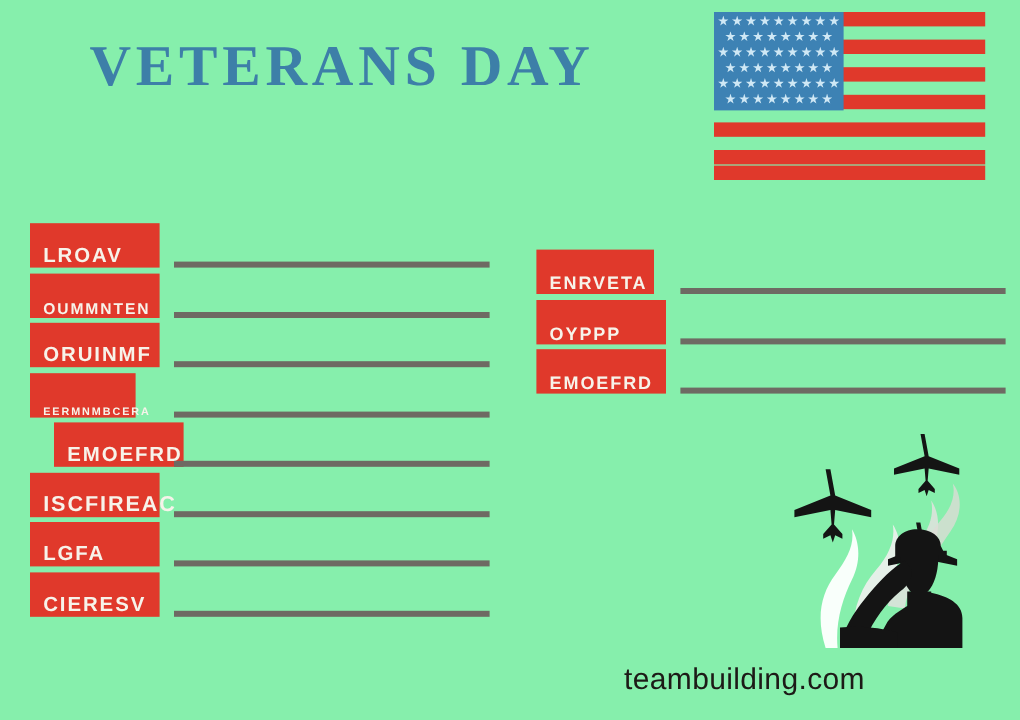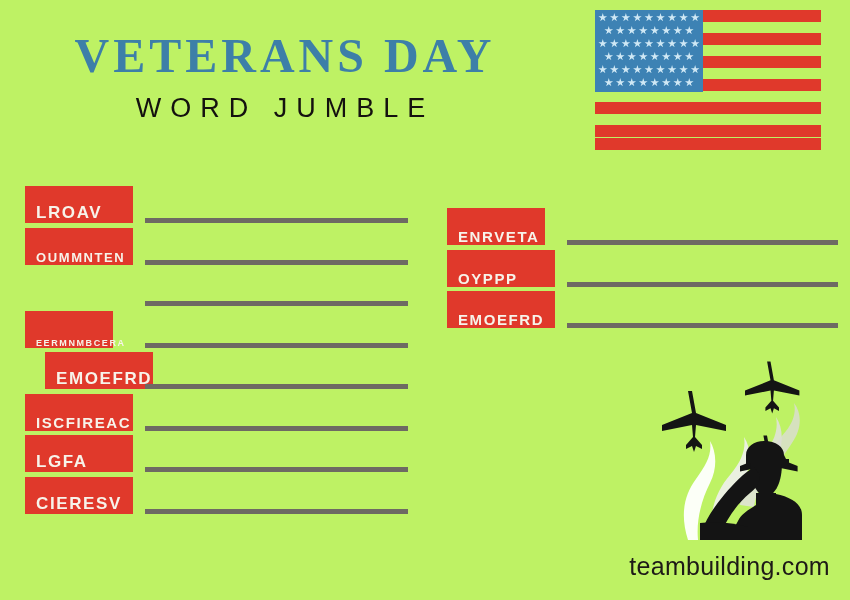--- a/index.html
+++ b/index.html
@@ -11,21 +11,21 @@
     height: 600px;
     background: #faf6ec;
     font-family: "Liberation Sans", sans-serif;
     overflow: hidden;
     position: relative;
   }
   .page {
     position: relative;
     width: 850px;
     height: 600px;
-    background: #bef264;
+    background: #86efac;
   }
 
   
   .title {
     position: absolute;
     left: 0;
     top: 32px;
     width: 570px;
     text-align: center;
     font-family: "Liberation Serif", serif;
@@ -129,35 +129,33 @@
     width: 180px;
     height: 185px;
   }
 
   
   .footer {
     position: absolute;
     left: 520px;
     top: 552px;
     width: 310px;
-    text-align: right;
     font-family: "Liberation Sans", sans-serif;
     font-size: 25px;
     color: #1d1a17;
     letter-spacing: 0.3px;
     white-space: nowrap;
   }
 </style>
 </head>
 <body>
 
 <div class="page">
 
   <div class="title">VETERANS DAY</div>
-  <div class="subtitle">WORD JUMBLE</div>
 
   <div class="flag">
     <div class="flag-stripe" style="top:0px"></div>
     <div class="flag-stripe" style="top:23px"></div>
     <div class="flag-stripe" style="top:46px"></div>
     <div class="flag-stripe" style="top:69px"></div>
     <div class="flag-stripe" style="top:92px"></div>
     <div class="flag-stripe" style="top:115px"></div>
     <div class="flag-stripe" style="top:128px; height:12px"></div>
     <div class="flag-canton">
@@ -234,37 +232,40 @@
         </div>
         <div class="answer-line" style="left: 120px; width: 263px;"></div>
       </div>
       <div class="word-row" style="left: 25px; top: 227.5px; width: 383px;">
         <div class="word-box" style="width: 108px;">
           <span class="word-label" style="font-size: 13px;">OUMMNTEN</span>
         </div>
         <div class="answer-line" style="left: 120px; width: 263px;"></div>
       </div>
       <div class="word-row" style="left: 25px; top: 269px; width: 383px;">
+        <div class="word-box" style="width: 108px;">
+          <span class="word-label" style="font-size: 17px;">ORUINMF</span>
+        </div>
         <div class="answer-line" style="left: 120px; width: 263px;"></div>
       </div>
       <div class="word-row" style="left: 25px; top: 310.5px; width: 383px;">
         <div class="word-box" style="width: 88px;">
           <span class="word-label" style="font-size: 9px;">EERMNMBCERA</span>
         </div>
         <div class="answer-line" style="left: 120px; width: 263px;"></div>
       </div>
       <div class="word-row" style="left: 25px; top: 352px; width: 383px;">
         <div class="word-box" style="width: 108px; margin-left: 20px;">
           <span class="word-label" style="font-size: 17px;">EMOEFRD</span>
         </div>
         <div class="answer-line" style="left: 120px; width: 263px;"></div>
       </div>
       <div class="word-row" style="left: 25px; top: 393.5px; width: 383px;">
         <div class="word-box" style="width: 108px;">
-          <span class="word-label" style="font-size: 15px;">ISCFIREAC</span>
+          <span class="word-label" style="font-size: 18px;">ISCFIREAC</span>
         </div>
         <div class="answer-line" style="left: 120px; width: 263px;"></div>
       </div>
       <div class="word-row" style="left: 25px; top: 435px; width: 383px;">
         <div class="word-box" style="width: 108px;">
           <span class="word-label" style="font-size: 17px;">LGFA</span>
         </div>
         <div class="answer-line" style="left: 120px; width: 263px;"></div>
       </div>
       <div class="word-row" style="left: 25px; top: 476.5px; width: 383px;">

